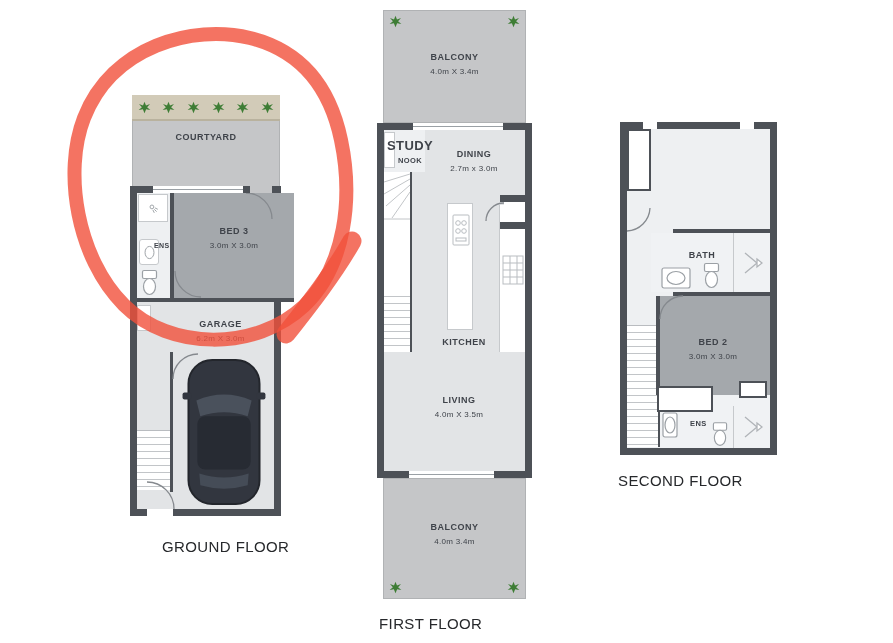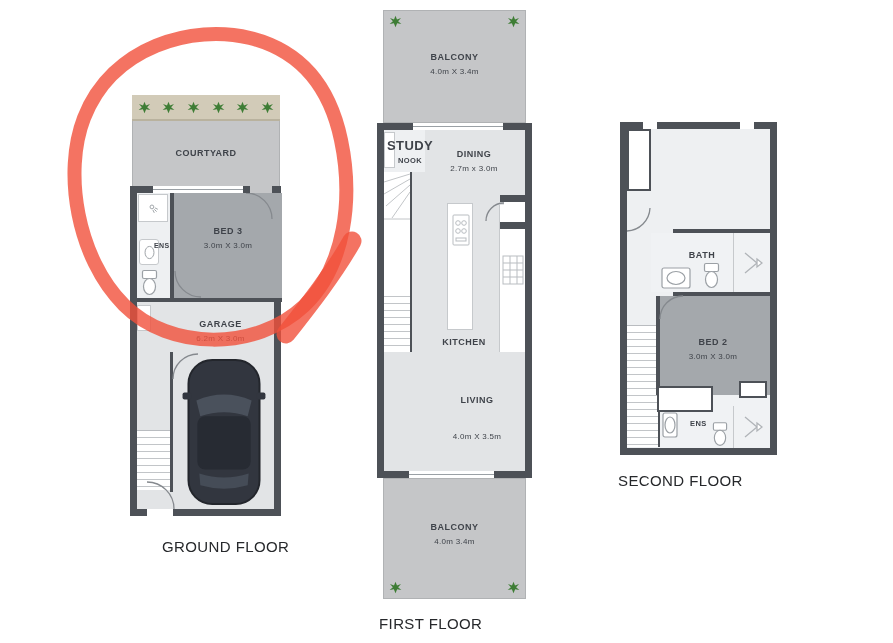--- a/index.html
+++ b/index.html
@@ -52,21 +52,21 @@
         </svg>
       <svg viewBox="0 0 20 20" width="13" height="13">
           <path d="M10 1 12.3 7 18.5 4.5 14 9.5 19 14 12.5 12.5 10 19 7.5 12.5 1 14 6 9.5 1.5 4.5 7.7 7Z" fill="var(--plant)"></path>
         </svg>
       <svg viewBox="0 0 20 20" width="13" height="13">
           <path d="M10 1 12.3 7 18.5 4.5 14 9.5 19 14 12.5 12.5 10 19 7.5 12.5 1 14 6 9.5 1.5 4.5 7.7 7Z" fill="var(--plant)"></path>
         </svg>
     </div>
 
     <div class="abs" style="left:132px;top:121px;width:148px;height:65px;background:var(--outdoor);border-left:1px solid #b0b2b4;border-right:1px solid #b0b2b4;">
-      <div class="room-label" style="margin-top:28px;">COURTYARD</div>
+      <div class="room-label" style="margin-top:12px;">COURTYARD</div>
     </div>
 
     <div class="house" style="left:130px;top:186px;width:151px;height:330px;">
 
       <div class="sliding" style="left:16px;top:-7px;width:90px;"></div>
       <div class="abs" style="left:113px;top:-7px;width:22px;height:7px;background:var(--outdoor);"></div>
 
       <div class="wetzone" style="left:0;top:0;width:37px;height:109px;border-right:4px solid var(--wall);border-bottom:4px solid var(--wall);">
         <div class="whitebox" style="left:1px;top:1px;width:30px;height:28px;display:flex;align-items:center;justify-content:center;">
           <svg viewBox="0 0 14 14" width="11" height="11" fill="none" stroke="var(--fixture)" stroke-width="1.2">
@@ -79,21 +79,21 @@
               <ellipse cx="8" cy="10" rx="5.5" ry="7.5"></ellipse>
             </svg>
         </div>
         <div class="tiny-label abs" style="left:17px;top:49px;">ENS</div>
         <svg class="abs" style="left:4px;top:76px;" viewBox="0 0 17 28" width="17" height="28" fill="#fff" stroke="var(--fixture)" stroke-width="1.2">
             <rect x="1.5" y="1.5" width="14" height="8" rx="1.5"></rect>
             <ellipse cx="8.5" cy="17.5" rx="6" ry="8"></ellipse>
           </svg>
       </div>
 
-      <div class="abs" style="left:37px;top:0;width:108px;height:109px;background:var(--room);border-bottom:4px solid var(--wall);">
+      <div class="abs" style="left:37px;top:0;width:120px;height:109px;background:var(--room);border-bottom:4px solid var(--wall);">
         <div class="label-stack" style="left:0;right:0;top:34px;">
           <div class="room-label">BED 3</div>
           <div class="dims">3.0m X 3.0m</div>
         </div>
       </div>
 
       <div class="abs" style="left:0;top:109px;width:137px;height:207px;background:var(--floor);">
         <div class="whitebox" style="left:0;top:3px;width:14px;height:26px;"></div>
         <div class="label-stack" style="left:30px;right:0;top:18px;">
           <div class="room-label">GARAGE</div>
@@ -181,21 +181,21 @@
             <path d="M8,1 8,29 M15,1 15,29 M1,8 21,8 M1,15 21,15 M1,22 21,22"></path>
           </svg>
       </div>
 
       <div class="wallseg" style="left:116px;top:65px;width:25px;height:7px;"></div>
       <div class="wallseg" style="left:116px;top:92px;width:25px;height:7px;"></div>
       <div class="abs" style="left:120px;top:72px;width:21px;height:20px;background:#fff;"></div>
 
       <div class="room-label abs" style="left:40px;width:80px;top:208px;">KITCHEN</div>
 
-      <div class="label-stack" style="left:48px;width:90px;top:266px;gap:22px;">
+      <div class="label-stack" style="left:30px;width:90px;top:266px;">
         <div class="room-label">LIVING</div>
         <div class="dims">4.0m X 3.5m</div>
       </div>
 
       <svg class="overlay-svg" width="141" height="341" viewBox="0 0 141 341" fill="none" stroke="#85898e" stroke-width="1.3">
         <path d="M 120,73 A 18,18 0 0 0 102,91"></path>
       </svg>
     </div>
 
     <div class="balcony" style="left:43px;top:478px;width:143px;height:121px;">

